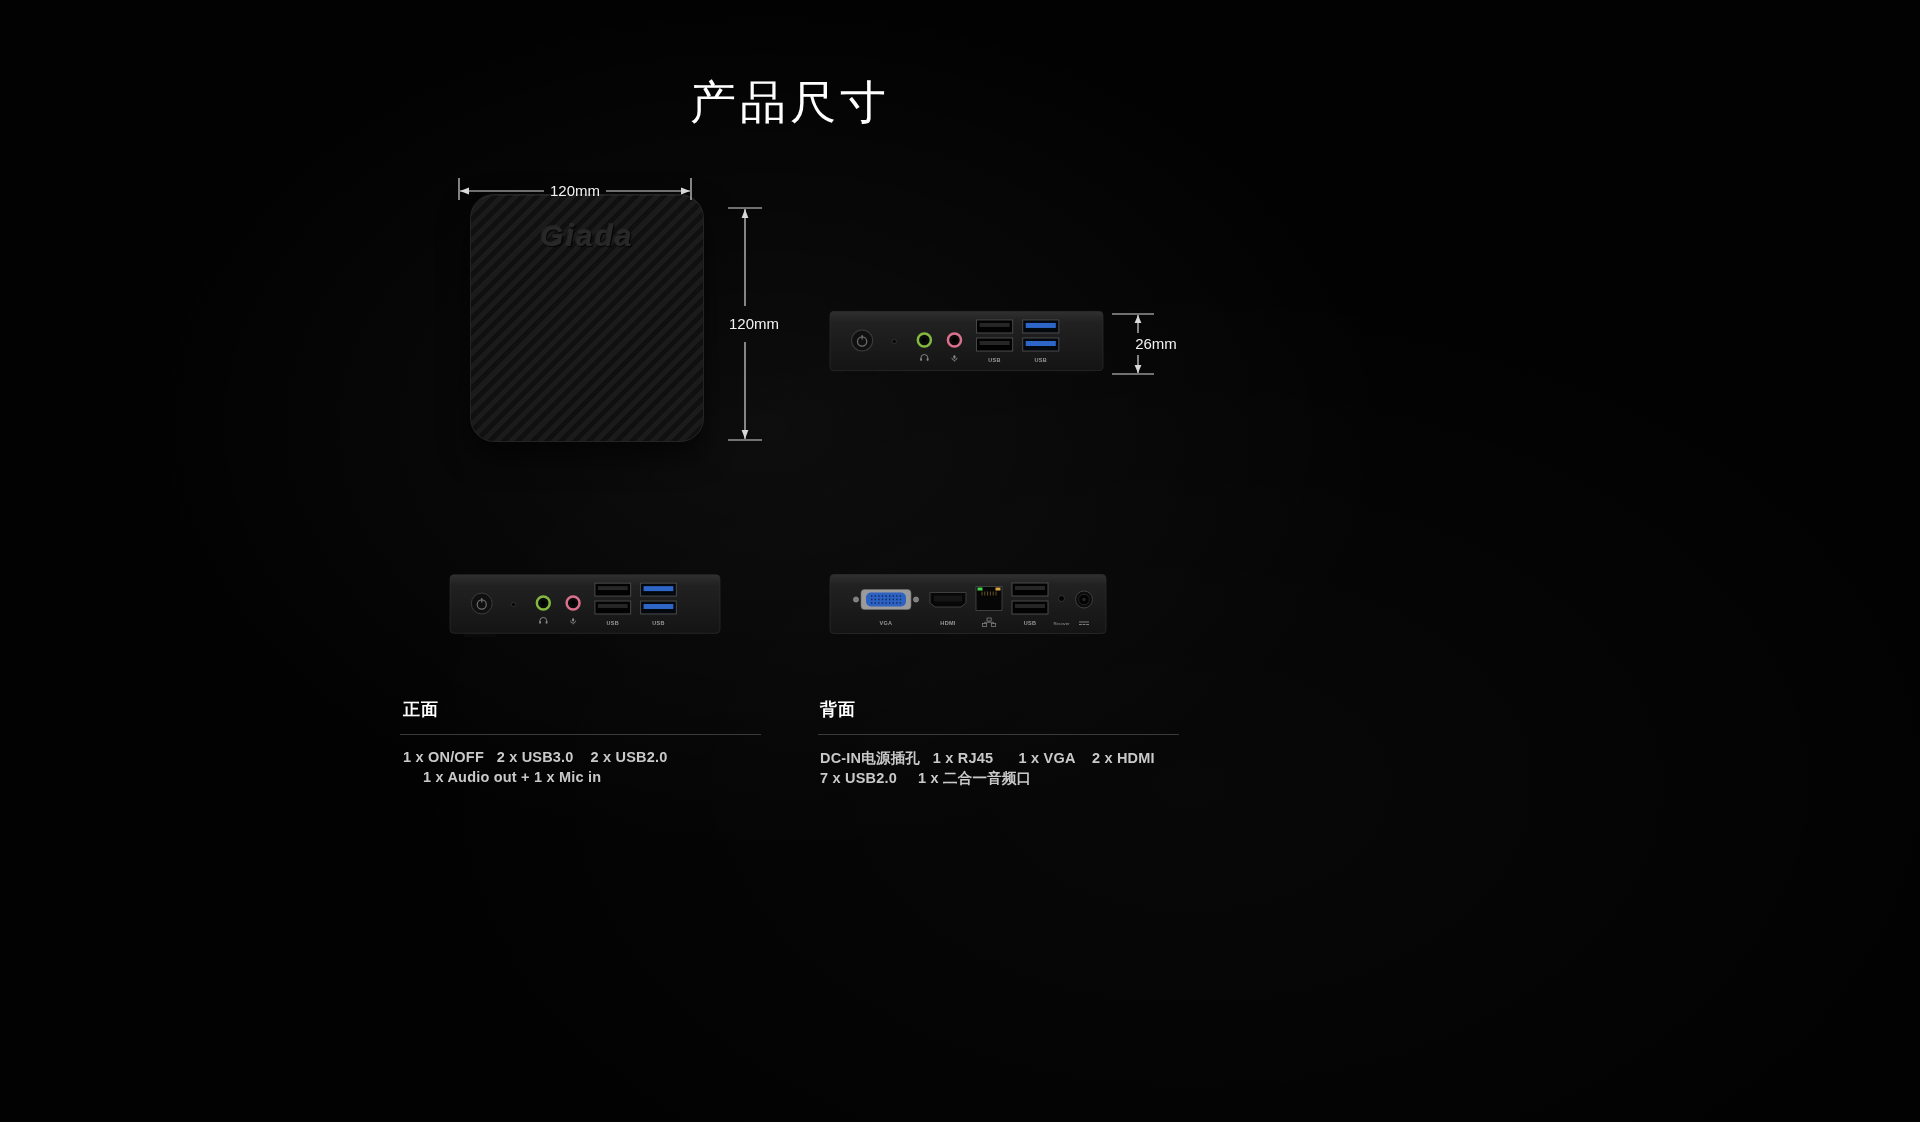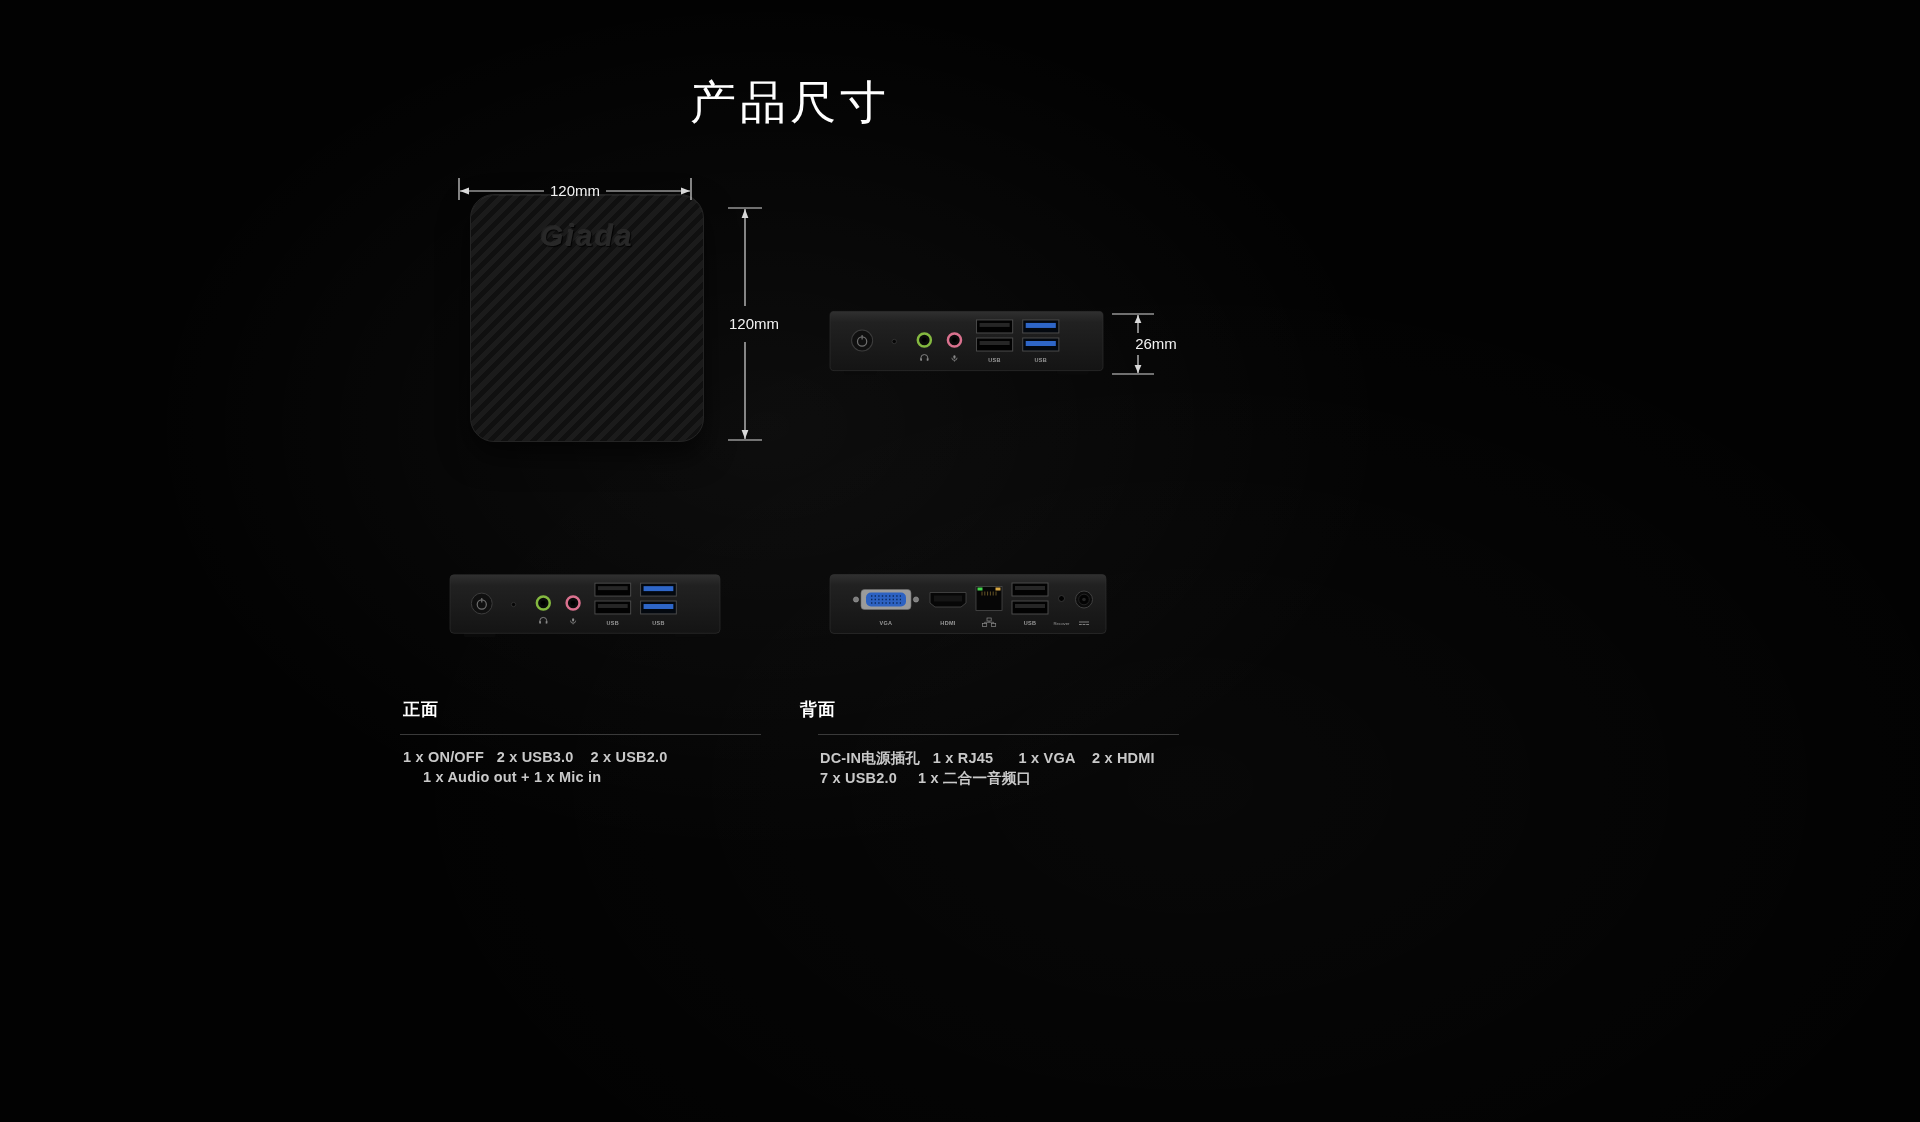--- a/index.html
+++ b/index.html
@@ -250,18 +250,18 @@
       <line x1="252.6" y1="51" x2="255.4" y2="51"></line>
       <line x1="256.2" y1="51" x2="259" y2="51"></line>
     </g>
   </svg>
 
   <div class="abs section-heading" style="left:403px;top:698px">正面</div>
   <div class="abs divider" style="left:400px;top:734px;width:361px"></div>
   <div class="abs specline" style="left:403px;top:749px">1 x ON/OFF   2 x USB3.0    2 x USB2.0</div>
   <div class="abs specline" style="left:423px;top:769px">1 x Audio out + 1 x Mic in</div>
 
-  <div class="abs section-heading" style="left:800px;top:698px">背面</div>
+  <div class="abs section-heading" style="left:820px;top:698px">背面</div>
   <div class="abs divider" style="left:818px;top:734px;width:361px"></div>
   <div class="abs specline" style="left:820px;top:749px">DC-IN电源插孔   1 x RJ45      1 x VGA    2 x HDMI</div>
   <div class="abs specline" style="left:820px;top:769px">7 x USB2.0     1 x 二合一音频口</div>
 
 </div>
 
 </body></html>

